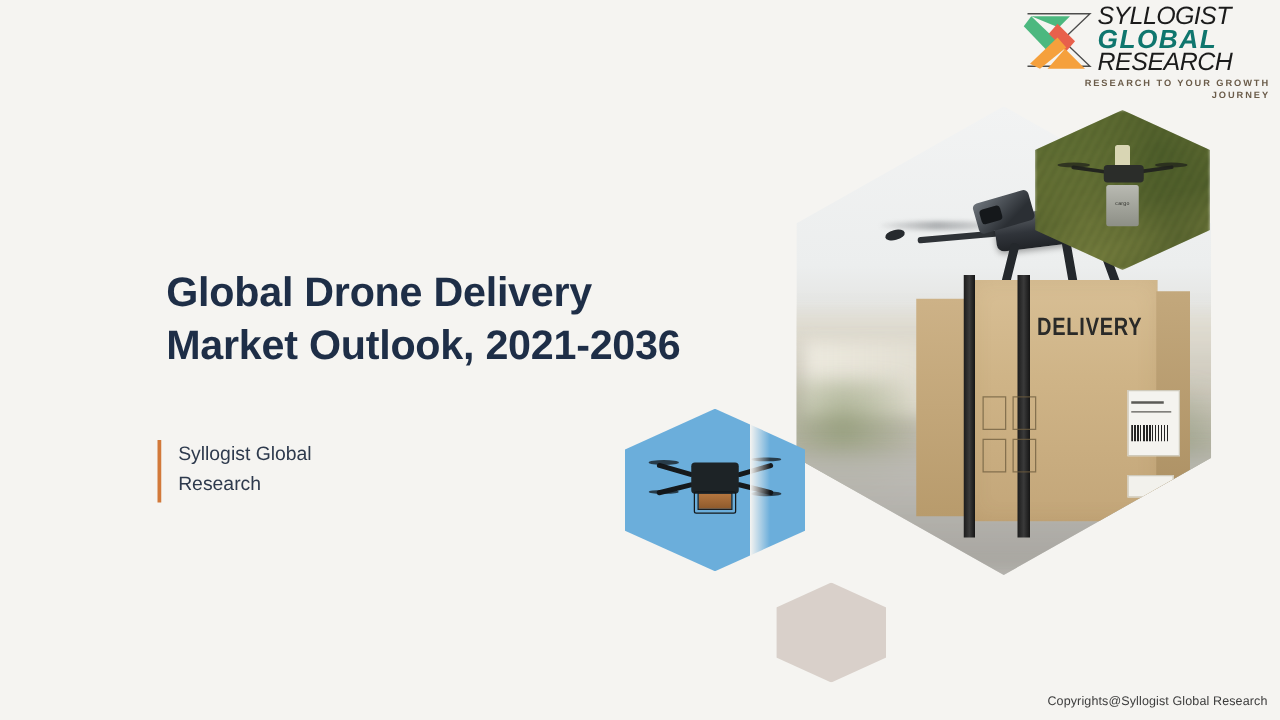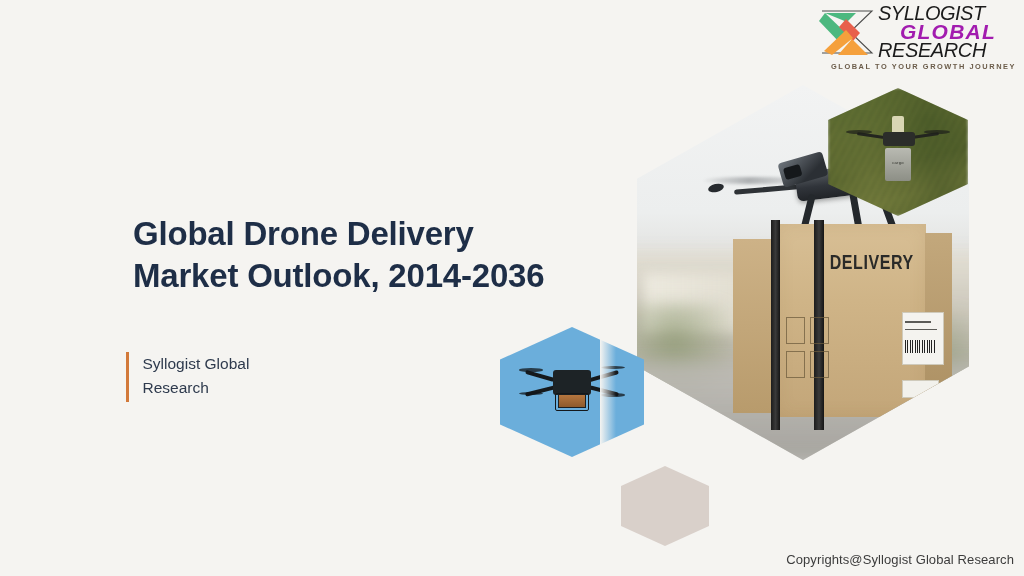--- a/index.html
+++ b/index.html
@@ -10,41 +10,41 @@
     overflow:hidden;
     position:relative;
   }
   .slide { position:absolute; inset:0; background:#F5F4F1; }
 
   
   .logo-block { position:absolute; top:6px; right:8px; width:200px; height:70px; }
   .logo-mark { position:absolute; left:0; top:0; width:62px; height:52px; }
   .logo-text { position:absolute; left:62px; top:-1px; width:140px; color:#141414;font-style:italic; }
   .logo-l1 { font-size:20px; letter-spacing:-0.5px; line-height:17px; font-weight:400; color:#1b1b1b; }
-  .logo-l2 { font-size:21px; letter-spacing:1.2px; line-height:19px; font-weight:bold; color:#a21caf;text-align:center; }
+  .logo-l2 { font-size:21px; letter-spacing:1.2px; line-height:19px; font-weight:bold; color:#0f766e; }
   .logo-l3 { font-size:20px; letter-spacing:-0.4px; line-height:18px; font-weight:400; color:#1b1b1b; }
   .logo-tag {
     position:absolute; left:2px; top:56px; width:198px; text-align:right;
     font-size:7.4px; letter-spacing:1.55px; color:#6b5c4a; font-weight:bold;
   }
 
   
   .title {
     position:absolute; left:133px; top:213px; width:470px;
     font-size:33px; font-weight:bold; line-height:42px;
     color:#1E2E47; letter-spacing:-0.2px;
   }
   .subtitle-wrap { position:absolute; left:126px; top:352px; display:flex; }
   .sub-bar { width:2.5px; height:50px; background:#D2793A; margin-right:14px; }
   .subtitle { font-size:15.5px; line-height:24px; color:#2E3A4D; }
 
   
   .footer {
     position:absolute; right:10px; bottom:9px;
-    font-size:13px; color:#3c3c3c; letter-spacing:0.1px;
+    font-size:10px; color:#3c3c3c; letter-spacing:0.1px;
   }
 
   
   .hex { position:absolute; clip-path:polygon(50% 0%,100% 25%,100% 75%,50% 100%,0% 75%,0% 25%); overflow:hidden; }
 
   
   .hex-main { left:637px; top:85px; width:332px; height:375px; }
   .ph-sky {
     position:absolute; inset:0;
     background:
@@ -246,21 +246,21 @@
       <path d="M9 7 L33 30 L25 38 L3 15 Z" fill="#4CB87F"></path>
       <path d="M30 13 L44 27 L37 35 L23 21 Z" fill="#E8604C"></path>
       <path d="M36 33 L52 49 L22 49 Z" fill="#F5A03C"></path>
       <path d="M8 45 L30 24 L37 32 L16 49 Z" fill="#F5A03C"></path>
     </svg>
     <div class="logo-text">
       <div class="logo-l1">SYLLOGIST</div>
       <div class="logo-l2">GLOBAL</div>
       <div class="logo-l3">RESEARCH</div>
     </div>
-    <div class="logo-tag">GLOBAL TO YOUR GROWTH JOURNEY</div>
+    <div class="logo-tag">RESEARCH TO YOUR GROWTH JOURNEY</div>
   </div>
 
   <div class="hex hex-main">
     <div class="ph-sky"></div>
     <div class="ph-bld"></div>
     <div class="ph-bld2"></div>
     <div class="ph-greens"></div>
     <div class="ph-green2"></div>
     <div class="ph-ground"></div>
 
@@ -329,21 +329,21 @@
       <div class="bd-pkg"></div>
     </div>
   </div>
 
   <div class="hex hex-beige"></div>
 
   <div class="edge-fade"></div>
 
   <div class="title">
     <div>Global Drone Delivery</div>
-    <div>Market Outlook, 2014-2036</div>
+    <div>Market Outlook, 2021-2036</div>
   </div>
 
   <div class="subtitle-wrap">
     <div class="sub-bar"></div>
     <div class="subtitle">
       <div>Syllogist Global</div>
       <div>Research</div>
     </div>
   </div>
 

